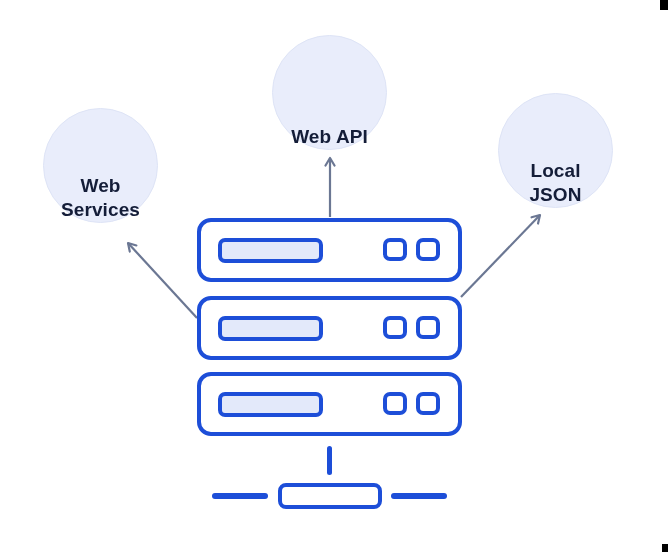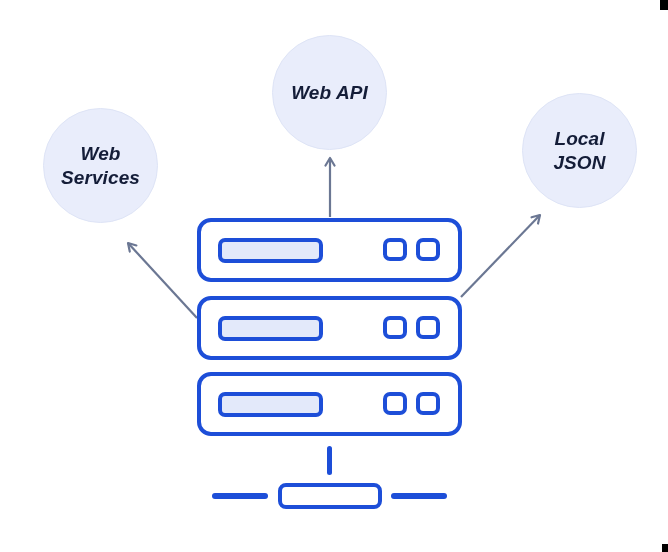--- a/index.html
+++ b/index.html
@@ -27,35 +27,34 @@
   .arrow-line { stroke: var(--arrow); stroke-width: 2.2; fill: none; }
   .arrowhead-path { stroke: var(--arrow); stroke-width: 2.2; fill: none; stroke-linecap: round; stroke-linejoin: round; }
 
   
   .node {
     position: absolute;
     width: 115px; height: 115px;
     border-radius: 50%;
     background: var(--node-fill);
     border: 1px solid var(--node-border);
-    display: flex; align-items: center; justify-content: center;
+    display: flex; align-items: flex-end; justify-content: center;
     text-align: center;
-    font-style: italic;
   }
   .node-label {
     font-size: 19px;
     font-weight: 700;
     color: var(--text);
     line-height: 24px;
     max-width: 90px;
     letter-spacing: 0.1px;
   }
   .node-web-services { left: 43px;  top: 108px; }
   .node-web-api      { left: 272px; top: 35px;  }
-  .node-local-json   { left: 522px; top: 93px;  }
+  .node-local-json   { left: 498px; top: 93px;  }
 
   
   .server-unit {
     position: absolute;
     left: 197px; width: 265px; height: 64px;
     border: 4px solid var(--blue);
     border-radius: 14px;
     background: #fff;
   }
   .unit-1 { top: 218px; }

